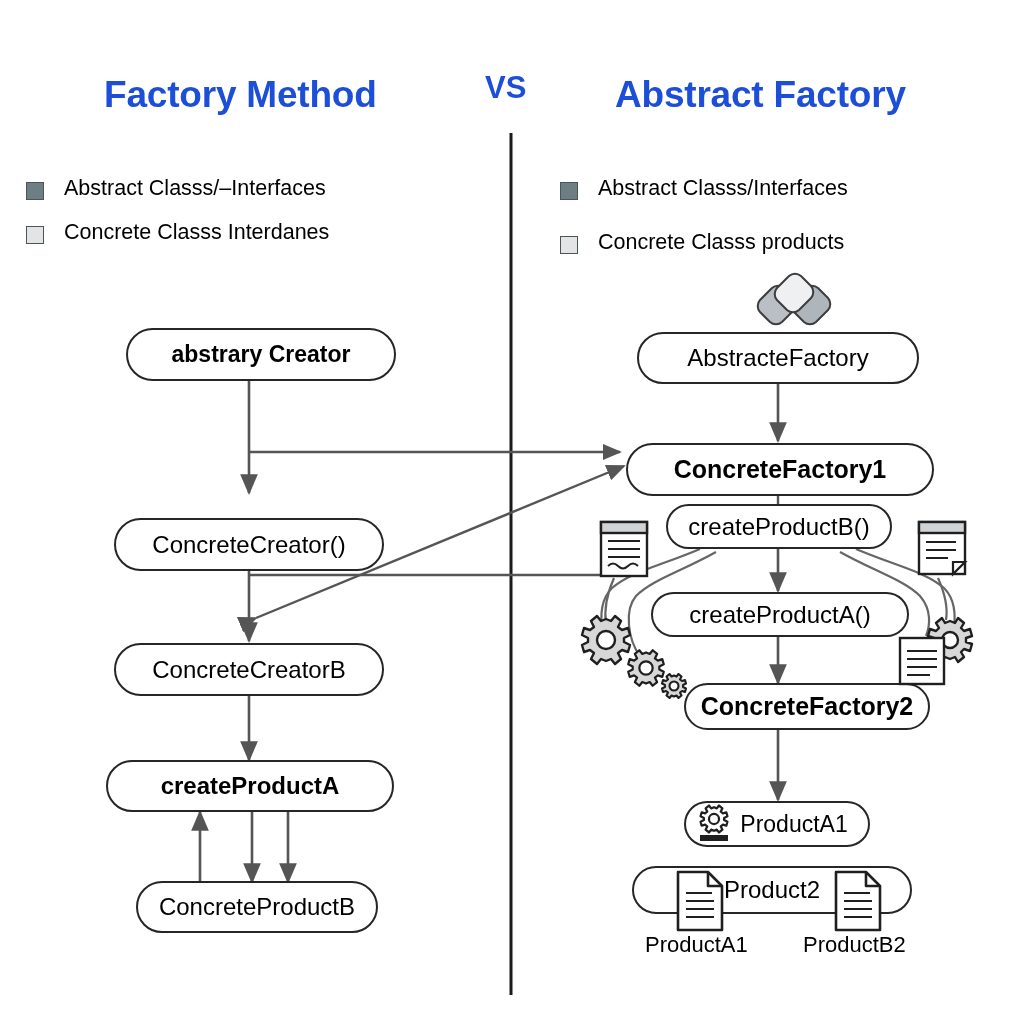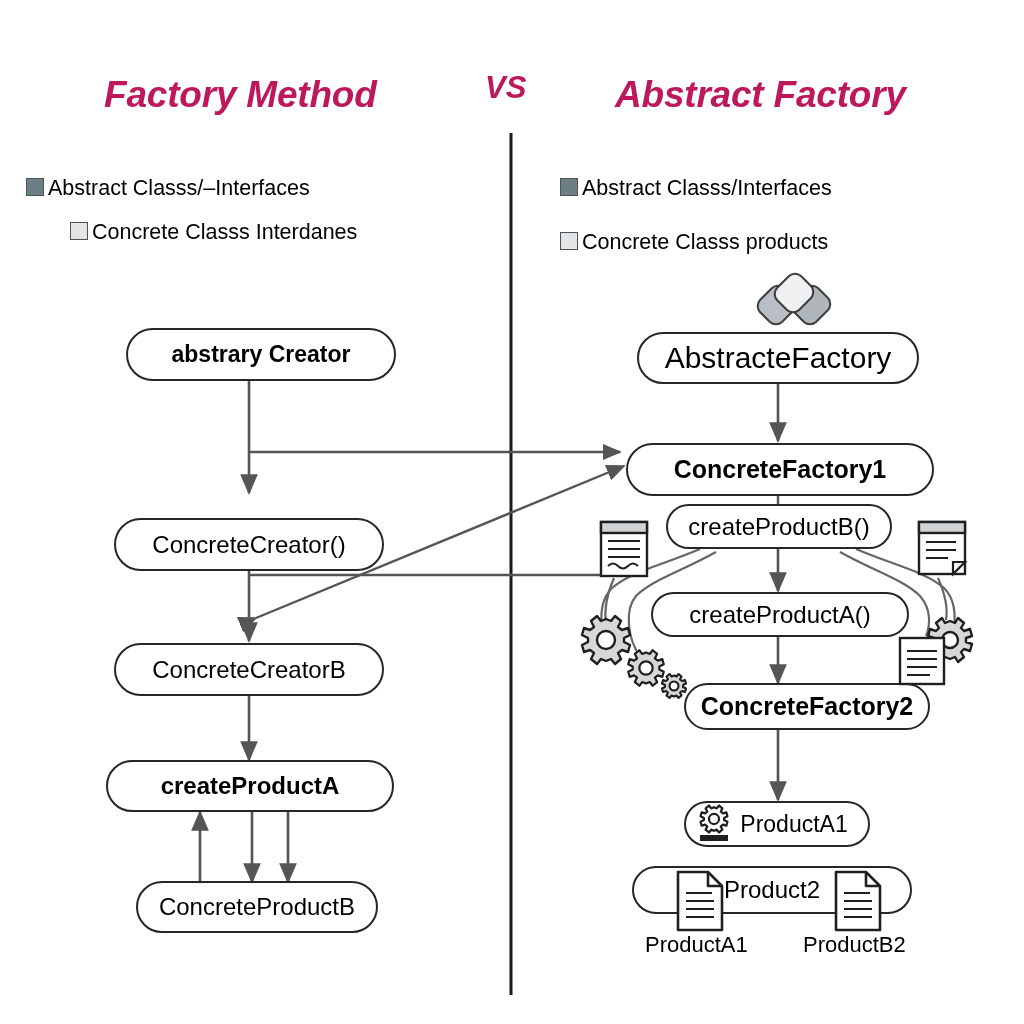--- a/index.html
+++ b/index.html
@@ -22,34 +22,33 @@
     top: 0;
     width: 1024px;
     height: 1024px;
   }
   #svg-edges { z-index: 1; }
   #svg-icons { z-index: 3; }
 
   .title {
     position: absolute;
     font-weight: bold;
-    color: #be185d;
+    color: #1d4ed8;
     white-space: nowrap;
     z-index: 4;
-    font-style: italic;
   }
   #title-left  { left: 104px; top: 74px;  font-size: 37px; letter-spacing: -0.2px; }
   #title-vs    { left: 485px; top: 70px;  font-size: 31px; }
   #title-right { left: 615px; top: 74px;  font-size: 37px; letter-spacing: -0.2px; }
 
   .legend-row {
     position: absolute;
     display: flex;
-    align-items: flex-start;
-    gap: 4px;
+    align-items: flex-end;
+    gap: 20px;
     z-index: 4;
     white-space: nowrap;
   }
   .legend-swatch {
     width: 18px;
     height: 18px;
     border: 1px solid #4c5456;
     box-sizing: border-box;
     flex: 0 0 auto;
   }
@@ -138,21 +137,21 @@
   </svg>
 
   <div class="title" id="title-left">Factory Method</div>
   <div class="title" id="title-vs">VS</div>
   <div class="title" id="title-right">Abstract Factory</div>
 
   <div class="legend-row" style="left:26px; top:178px;">
     <span class="legend-swatch" style="background:#6d7e84;"></span>
     <span class="legend-label">Abstract Classs/–Interfaces</span>
   </div>
-  <div class="legend-row" style="left:26px; top:222px;margin-left:44px;">
+  <div class="legend-row" style="left:26px; top:222px;">
     <span class="legend-swatch" style="background:#e2e4e5;"></span>
     <span class="legend-label">Concrete Classs Interdanes</span>
   </div>
 
   <div class="legend-row" style="left:560px; top:178px;">
     <span class="legend-swatch" style="background:#6d7e84;"></span>
     <span class="legend-label">Abstract Classs/Interfaces</span>
   </div>
   <div class="legend-row" style="left:560px; top:232px;">
     <span class="legend-swatch" style="background:#e2e4e5;"></span>
@@ -172,21 +171,21 @@
   </div>
 
   <div class="node bold" style="left:106px; top:760px; width:288px; height:52px; font-size:24px;">
     <span>createProductA</span>
   </div>
 
   <div class="node" style="left:136px; top:881px; width:242px; height:52px; font-size:24px;">
     <span>ConcreteProductB</span>
   </div>
 
-  <div class="node" style="left:637px; top:332px; width:282px; height:52px; font-size:30px;">
+  <div class="node" style="left:637px; top:332px; width:282px; height:52px; font-size:24px;">
     <span>AbstracteFactory</span>
   </div>
 
   <div class="node bold" style="left:626px; top:443px; width:308px; height:53px; font-size:25px;">
     <span>ConcreteFactory1</span>
   </div>
 
   <div class="node" style="left:666px; top:504px; width:226px; height:45px; font-size:24px;">
     <span>createProductB()</span>
   </div>

